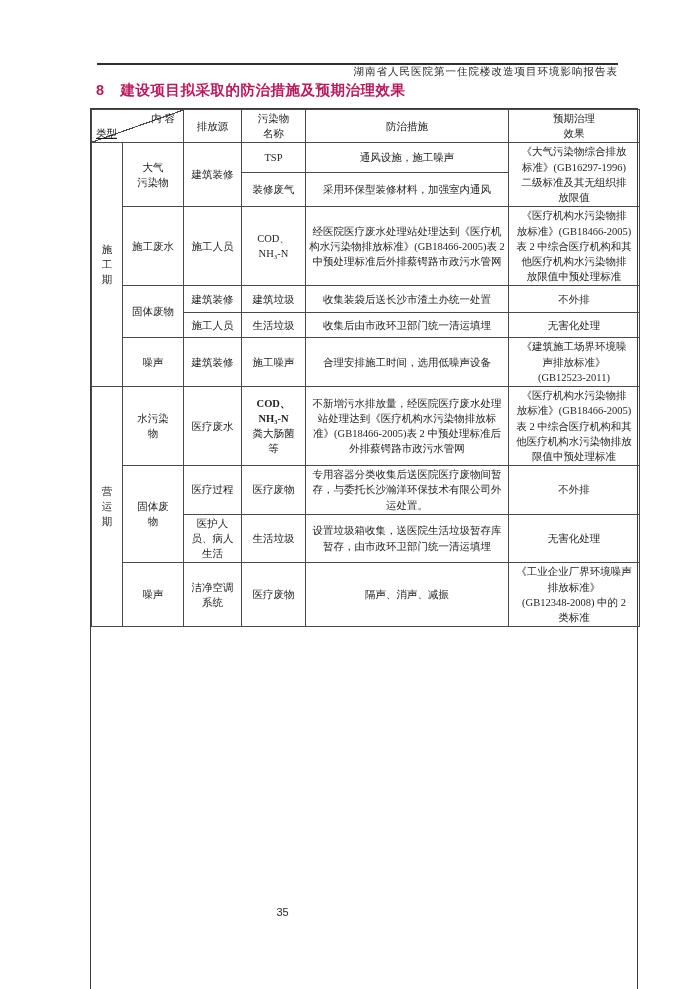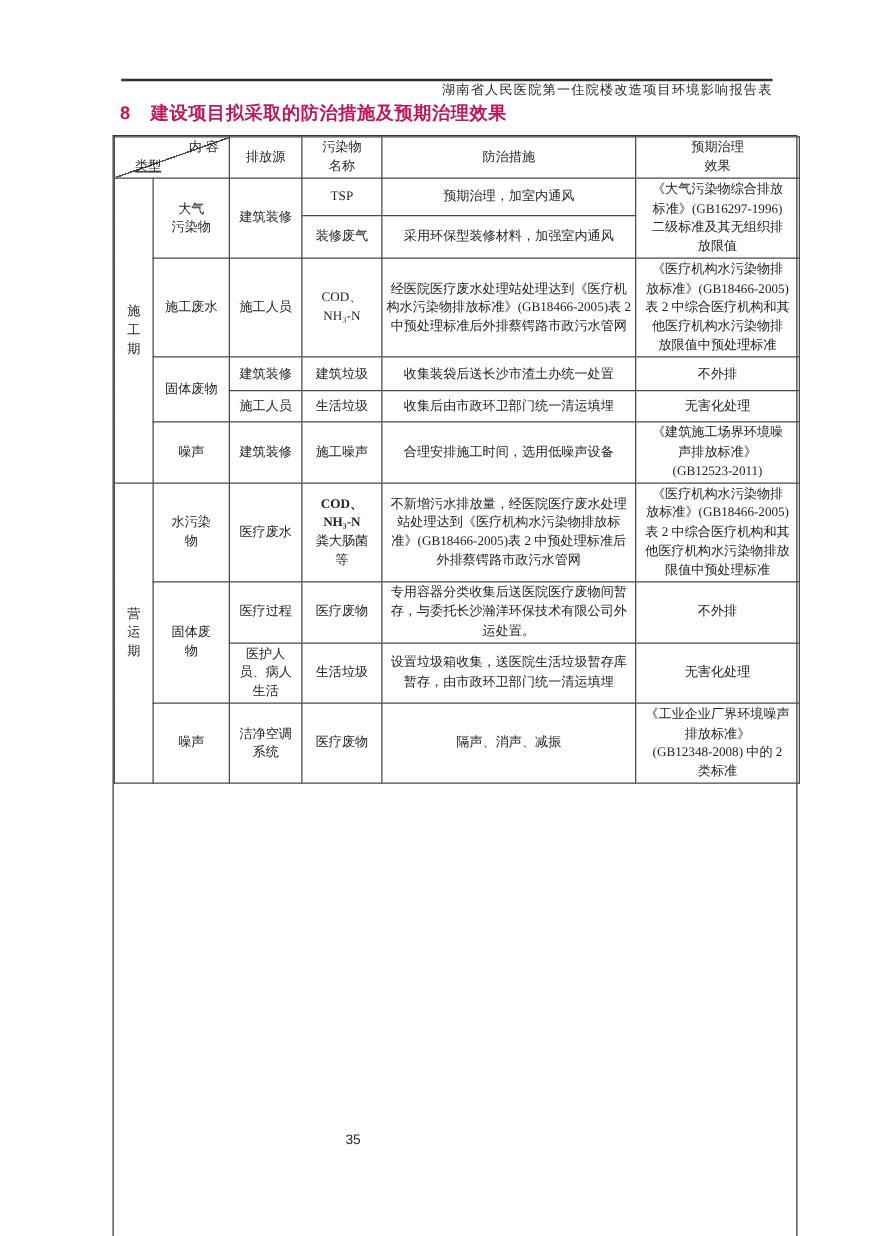--- a/index.html
+++ b/index.html
@@ -41,21 +41,21 @@
   .vert { white-space:pre-line; line-height:1.6; letter-spacing:0; }
   .bold { font-weight:bold; }
   .jfy { text-align:justify; text-justify:inter-character; padding:2px 6px; }
   .corner { position:relative; padding:0; }
   .corner .diag {
     position:absolute; inset:0;
     background:linear-gradient(to bottom right,
       transparent 49.3%, #4a4a4a 49.3%, #4a4a4a 51.2%, transparent 51.2%);
   }
   .corner .c-top { position:absolute; top:1px; right:5px; letter-spacing:3px; }
-  .corner .c-bot { position:absolute; bottom:1px; left:16px;text-decoration:underline; }
+  .corner .c-bot { position:absolute; bottom:1px; left:4px;text-decoration:underline; }
   .lower {
     padding:11px 11px 0 11px;
   }
   .section81 {
     font-family:"Liberation Sans","DejaVu Sans",sans-serif;
     font-weight:bold; font-size:13.5px; color:#161616;
   }
   .section81 .num { margin-right:12px; }
   .eco-paragraph {
     margin-top:7px;
@@ -105,21 +105,21 @@
     </tr>
 
     <tr style="height:28px">
       <td class="vert" rowspan="6">施
 工
 期</td>
       <td class="ml" rowspan="2">大气
 污染物</td>
       <td rowspan="2">建筑装修</td>
       <td class="bold">TSP</td>
-      <td>预期治理，加室内通风</td>
+      <td>通风设施，施工噪声</td>
       <td class="ml" rowspan="2">《大气污染物综合排放
 标准》(GB16297-1996)
 二级标准及其无组织排
 放限值</td>
     </tr>
     <tr style="height:32px">
       <td>装修废气</td>
       <td>采用环保型装修材料，加强室内通风</td>
     </tr>
     <tr style="height:70px">

